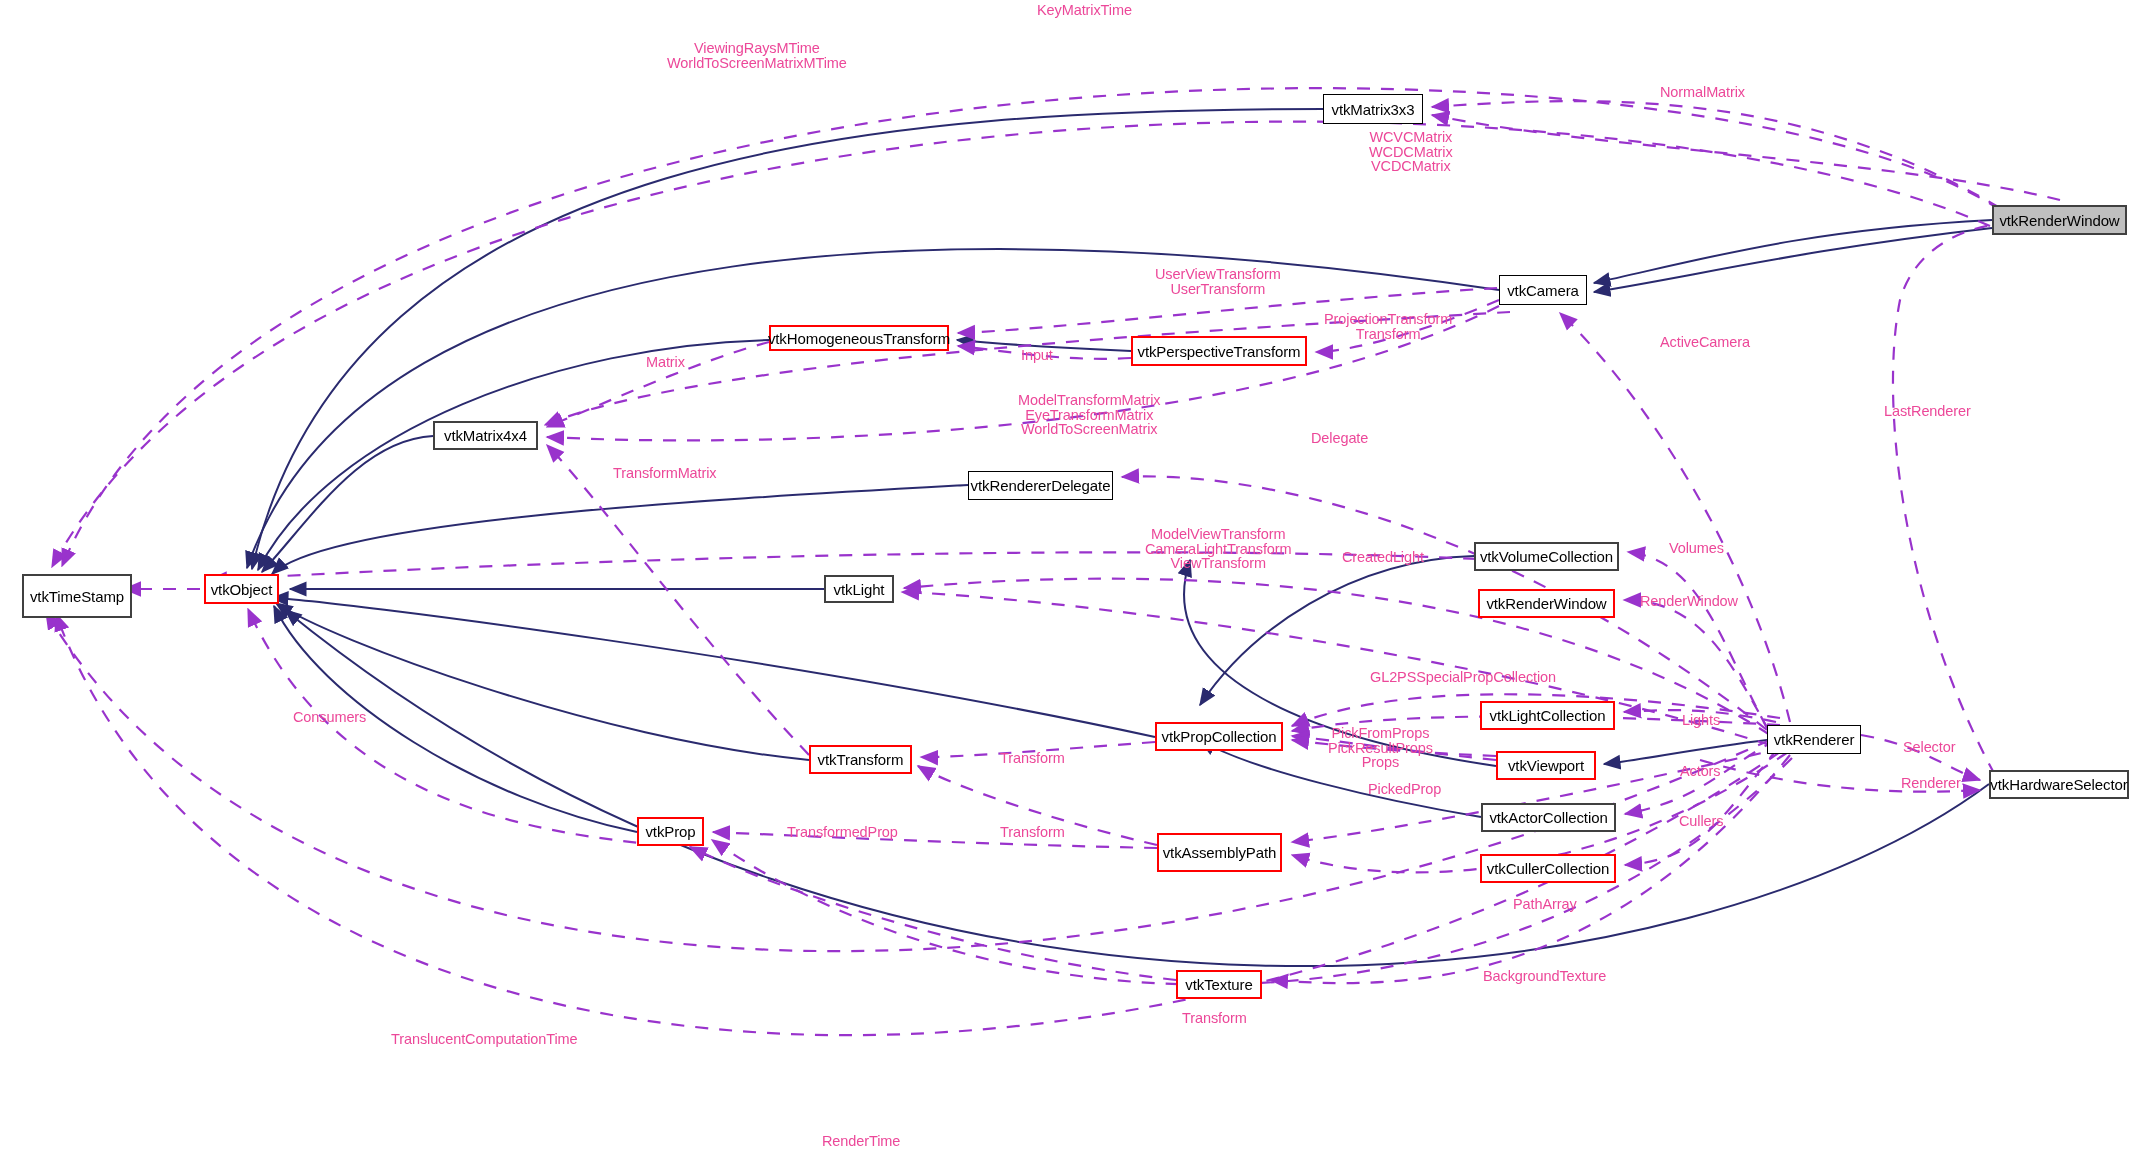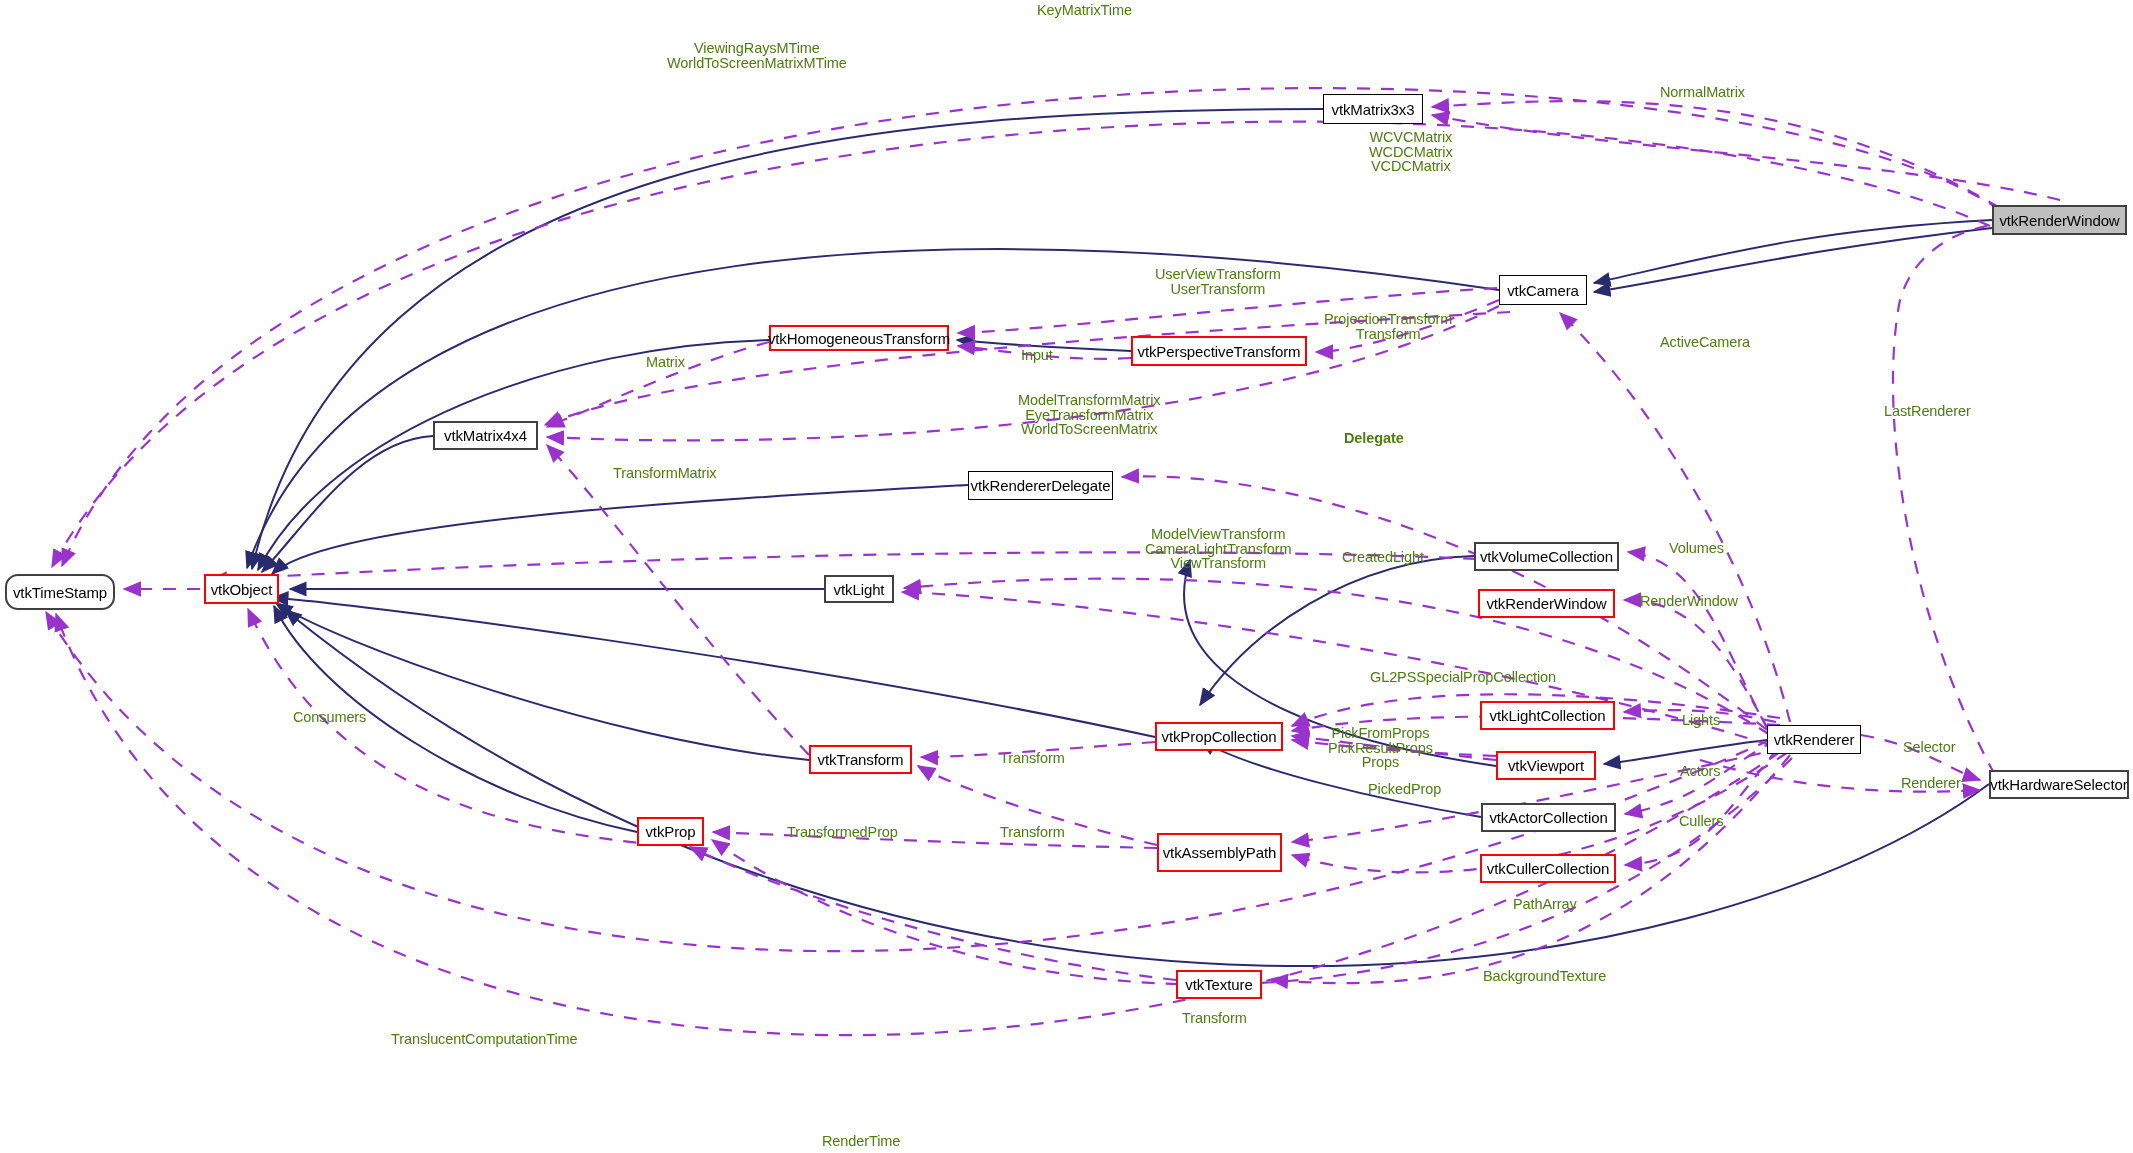--- a/index.html
+++ b/index.html
@@ -7,21 +7,21 @@
          font-family:"Liberation Sans","DejaVu Sans",sans-serif;overflow:hidden;}
   #edges{position:absolute;left:0;top:0;width:2133px;height:1153px;}
 
   .node{position:absolute;box-sizing:border-box;display:flex;align-items:center;
         justify-content:center;background:#ffffff;border:1px solid #000000;
         font-size:15px;color:#000000;white-space:nowrap;line-height:1;letter-spacing:-0.1px;}
   .node.red{border:2px solid #ff0000;}
   .node.dark{border:2px solid #404040;}
   .node.cur{border:2px solid #404040;background:#bfbfbf;}
 
-  .elabel{position:absolute;font-size:14.5px;color:#4d7c0f;white-space:pre;
+  .elabel{position:absolute;font-size:14.5px;color:#ec4899;white-space:pre;
           line-height:14.5px;text-align:center;letter-spacing:-0.1px;}
 </style>
 </head>
 <body>
 
 <div id="stage">
 
   <svg id="edges" viewBox="0 0 2133 1153" xmlns="http://www.w3.org/2000/svg">
     <defs>
       <marker id="ia" viewBox="0 0 12 10" refX="11" refY="5" markerWidth="9" markerHeight="8" orient="auto">
@@ -130,21 +130,21 @@
       <path d="M1861,735 C1920,745 1950,770 1980,780"></path>
 
       <path d="M1700,760 C1800,790 1900,795 1980,790"></path>
 
       <path d="M1770,745 C1500,660 1100,600 902,592"></path>
 
       <path d="M1496,756 C1400,752 1330,745 1292,740"></path>
     </g>
   </svg>
 
-  <div class="node dark" style="left:5px;top:574px;width:110px;height:36px;border-radius:13px;">vtkTimeStamp</div>
+  <div class="node dark" style="left:22px;top:574px;width:110px;height:44px;">vtkTimeStamp</div>
   <div class="node red" style="left:204px;top:574px;width:75px;height:30px;">vtkObject</div>
   <div class="node dark" style="left:433px;top:421px;width:105px;height:29px;">vtkMatrix4x4</div>
   <div class="node red" style="left:769px;top:325px;width:180px;height:26px;">vtkHomogeneousTransform</div>
   <div class="node red" style="left:1131px;top:336px;width:176px;height:30px;">vtkPerspectiveTransform</div>
   <div class="node" style="left:1323px;top:94px;width:100px;height:30px;">vtkMatrix3x3</div>
   <div class="node" style="left:1499px;top:275px;width:88px;height:30px;">vtkCamera</div>
   <div class="node cur" style="left:1992px;top:205px;width:135px;height:30px;">vtkRenderWindow</div>
   <div class="node" style="left:968px;top:471px;width:145px;height:29px;">vtkRendererDelegate</div>
   <div class="node dark" style="left:824px;top:575px;width:70px;height:28px;">vtkLight</div>
   <div class="node dark" style="left:1474px;top:542px;width:145px;height:29px;">vtkVolumeCollection</div>
@@ -172,21 +172,21 @@
 UserTransform</div>
   <div class="elabel" style="left:1324px;top:312px;">ProjectionTransform
 Transform</div>
   <div class="elabel" style="left:1660px;top:335px;">ActiveCamera</div>
   <div class="elabel" style="left:1021px;top:348px;">Input</div>
   <div class="elabel" style="left:646px;top:355px;">Matrix</div>
   <div class="elabel" style="left:1018px;top:393px;">ModelTransformMatrix
 EyeTransformMatrix
 WorldToScreenMatrix</div>
   <div class="elabel" style="left:1884px;top:404px;">LastRenderer</div>
-  <div class="elabel" style="left:1344px;top:431px;font-weight:bold;">Delegate</div>
+  <div class="elabel" style="left:1311px;top:431px;">Delegate</div>
   <div class="elabel" style="left:613px;top:466px;">TransformMatrix</div>
   <div class="elabel" style="left:1145px;top:527px;">ModelViewTransform
 CameraLightTransform
 ViewTransform</div>
   <div class="elabel" style="left:1669px;top:541px;">Volumes</div>
   <div class="elabel" style="left:1342px;top:550px;">CreatedLight</div>
   <div class="elabel" style="left:1640px;top:594px;">RenderWindow</div>
   <div class="elabel" style="left:1370px;top:670px;">GL2PSSpecialPropCollection</div>
   <div class="elabel" style="left:293px;top:710px;">Consumers</div>
   <div class="elabel" style="left:1328px;top:726px;">PickFromProps

